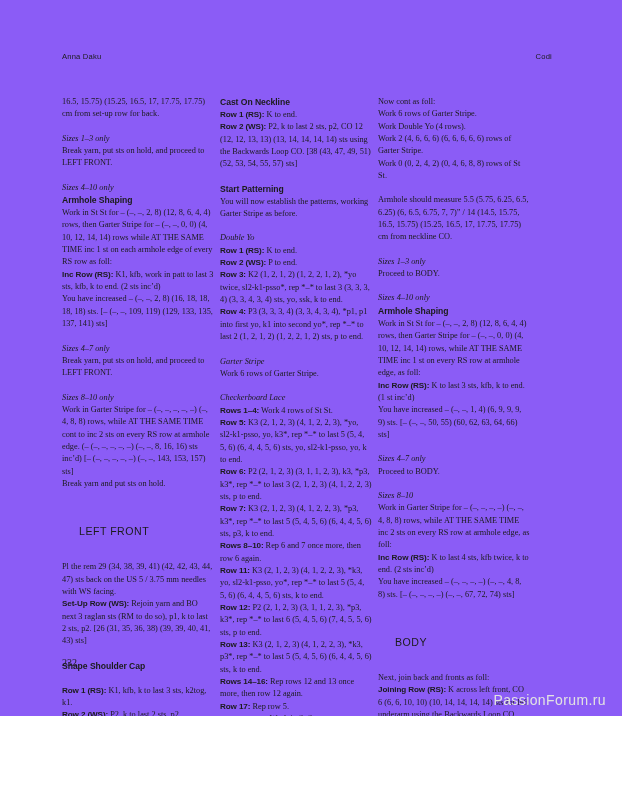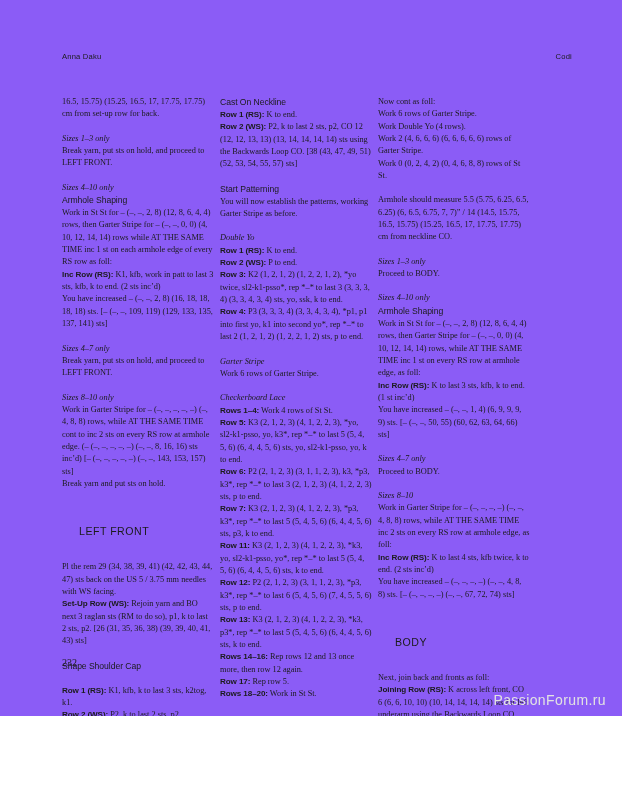--- a/index.html
+++ b/index.html
@@ -20,21 +20,21 @@
   
   .runhead {
     position: absolute;
     top: 52px;
     font-family: "Liberation Sans", sans-serif;
     font-size: 7.6px;
     letter-spacing: 0.2px;
     color: #1b1b1b;
   }
   .runhead-left  { left: 62px; }
-  .runhead-right { right: 50px; padding-left: 19px; }
+  .runhead-right { right: 70px; padding-left: 19px; }
 
   
   .folio {
     position: absolute;
     left: 62px;
     bottom: 48px;
     font-family: Liberation Serif, serif;
     font-size: 10px;
     color: #1b1b1b;
   }
@@ -82,21 +82,21 @@
 
   
   .size-head {
     font-style: italic;
     margin: 0;
   }
 
   
   .sub-head {
     font-family: "Liberation Sans", sans-serif;
-    font-weight: normal;
+    font-weight: bold;
     font-size: 8.6px;
     line-height: 13px;
     margin: 0;
     letter-spacing: -0.05px;
   }
 
   
   .section-head {
     font-family: "Liberation Sans", sans-serif;
     font-size: 10.6px;
@@ -174,20 +174,21 @@
         <p class="p"><span class="lbl">Row 4:</span><span> P3 (3, 3, 3, 4) (3, 3, 4, 3, 4), *p1, p1 into first yo, k1 into second yo*, rep *–* to last 2 (1, 2, 1, 2) (1, 2, 2, 1, 2) sts, p to end.</span></p>
         <div class="gap-md"></div>
         <p class="patt-head">Garter Stripe</p>
         <p class="p">Work 6 rows of Garter Stripe.</p>
         <div class="gap-md"></div>
         <p class="patt-head">Checkerboard Lace</p>
         <p class="p"><span class="lbl">Rows 1–4:</span><span> Work 4 rows of St St.</span></p>
         <p class="p"><span class="lbl">Row 5:</span><span> K3 (2, 1, 2, 3) (4, 1, 2, 2, 3), *yo, sl2-k1-psso, yo, k3*, rep *–* to last 5 (5, 4, 5, 6) (6, 4, 4, 5, 6) sts, yo, sl2-k1-psso, yo, k to end.</span></p>
         <p class="p"><span class="lbl">Row 6:</span><span> P2 (2, 1, 2, 3) (3, 1, 1, 2, 3), k3, *p3, k3*, rep *–* to last 3 (2, 1, 2, 3) (4, 1, 2, 2, 3) sts, p to end.</span></p>
         <p class="p"><span class="lbl">Row 7:</span><span> K3 (2, 1, 2, 3) (4, 1, 2, 2, 3), *p3, k3*, rep *–* to last 5 (5, 4, 5, 6) (6, 4, 4, 5, 6) sts, p3, k to end.</span></p>
+        <p class="p"><span class="lbl">Rows 8–10:</span><span> Rep 6 and 7 once more, then row 6 again.</span></p>
         <p class="p"><span class="lbl">Row 11:</span><span> K3 (2, 1, 2, 3) (4, 1, 2, 2, 3), *k3, yo, sl2-k1-psso, yo*, rep *–* to last 5 (5, 4, 5, 6) (6, 4, 4, 5, 6) sts, k to end.</span></p>
         <p class="p"><span class="lbl">Row 12:</span><span> P2 (2, 1, 2, 3) (3, 1, 1, 2, 3), *p3, k3*, rep *–* to last 6 (5, 4, 5, 6) (7, 4, 5, 5, 6) sts, p to end.</span></p>
         <p class="p"><span class="lbl">Row 13:</span><span> K3 (2, 1, 2, 3) (4, 1, 2, 2, 3), *k3, p3*, rep *–* to last 5 (5, 4, 5, 6) (6, 4, 4, 5, 6) sts, k to end.</span></p>
         <p class="p"><span class="lbl">Rows 14–16:</span><span> Rep rows 12 and 13 once more, then row 12 again.</span></p>
         <p class="p"><span class="lbl">Row 17:</span><span> Rep row 5.</span></p>
         <p class="p"><span class="lbl">Rows 18–20:</span><span> Work in St St.</span></p>
       </div>
     <div class="col">
         <p class="p">Now cont as foll:</p>
         <p class="p">Work 6 rows of Garter Stripe.</p>

